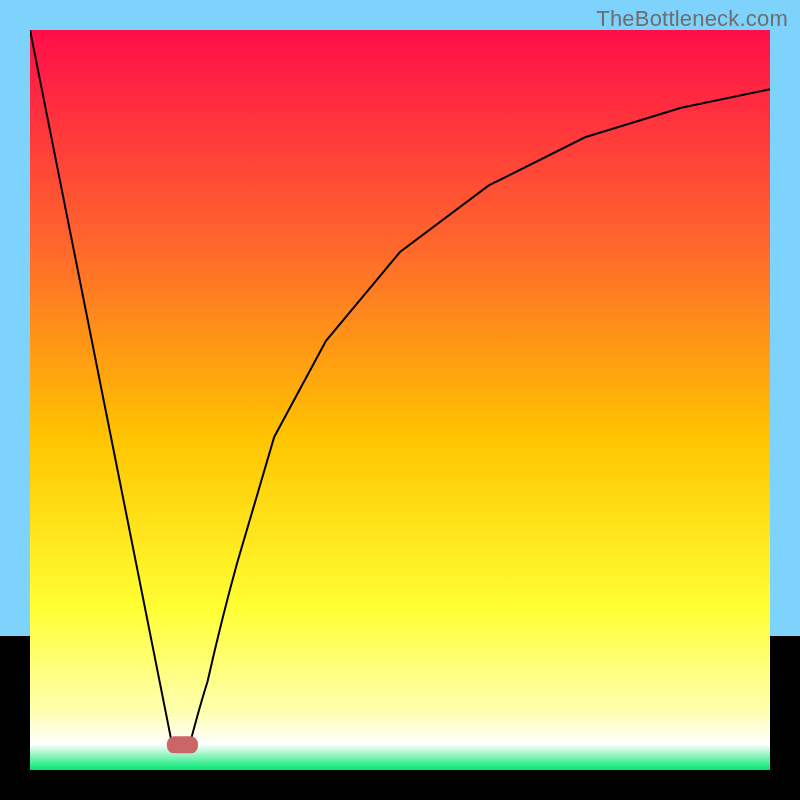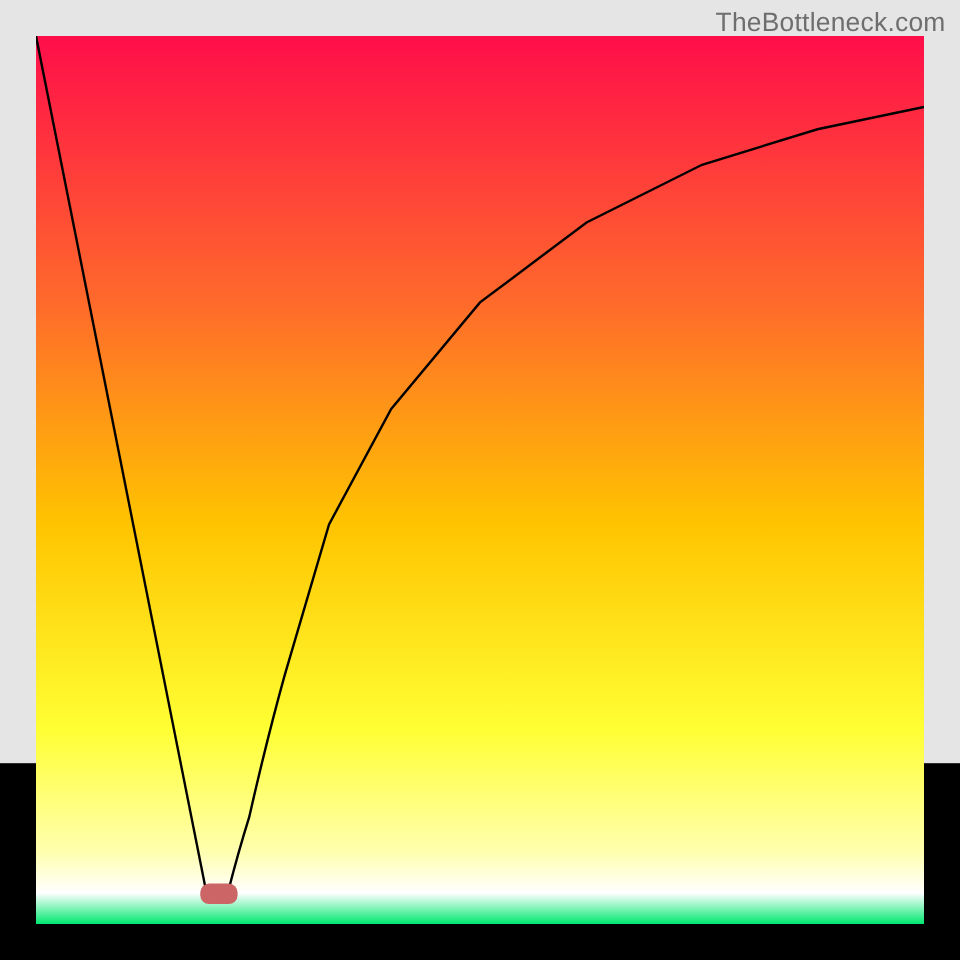--- a/index.html
+++ b/index.html
@@ -9,21 +9,21 @@
     height: 800px;
     background: #000;
     font-family: Arial, Helvetica, sans-serif;
   }
   .frame {
     position: absolute;
     left: 0;
     top: 0;
     width: 800px;
     height: 636px;
-    background: #e5e5e5;
+    background: #7dd3fc;
   }
   .plot {
     position: absolute;
     left: 30px;
     top: 30px;
     width: 740px;
     height: 740px;
     overflow: hidden;
   }
   .watermark {

